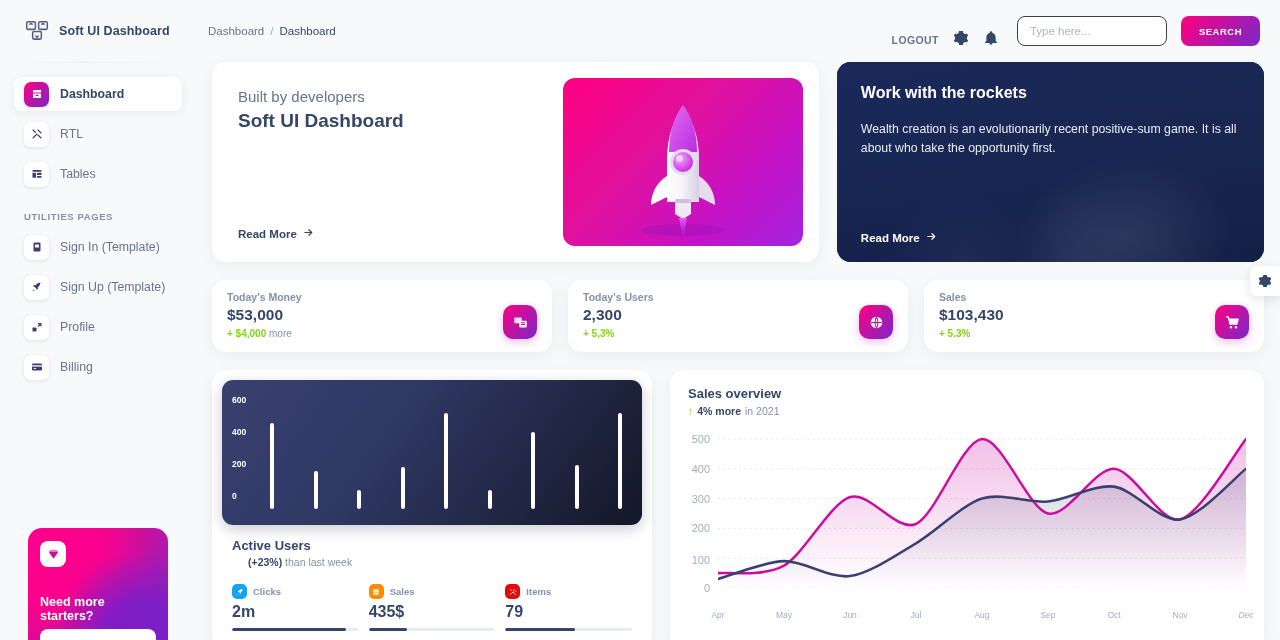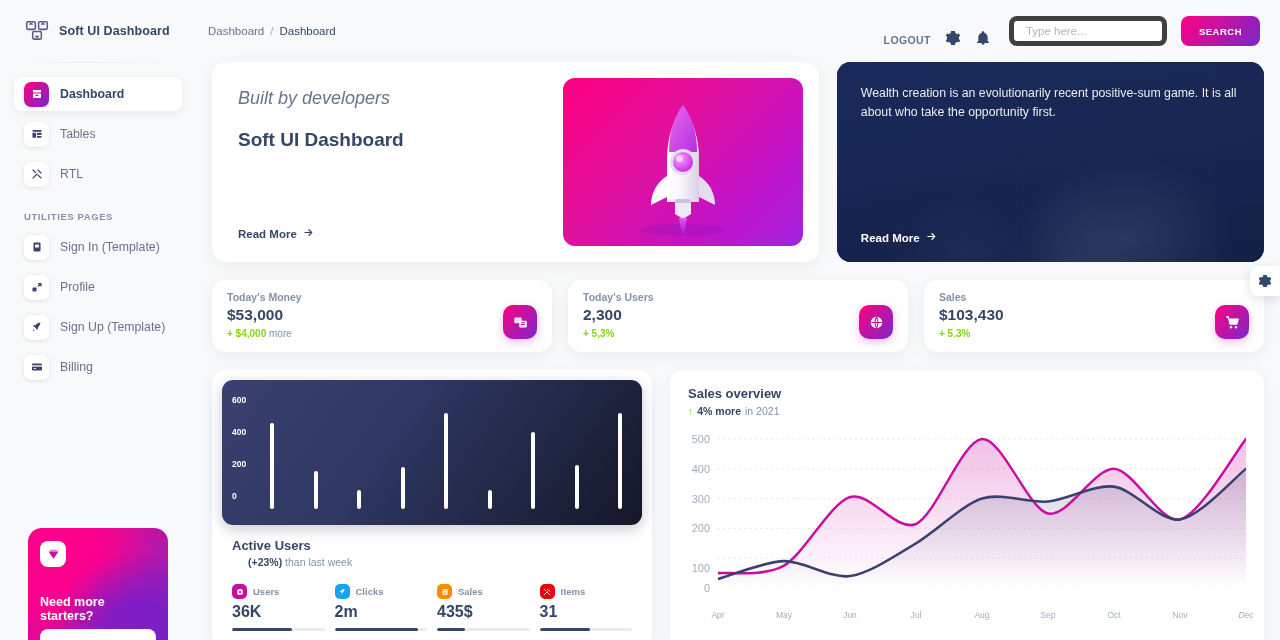--- a/index.html
+++ b/index.html
@@ -84,21 +84,21 @@
   }
   .crumb { font-size: 11.5px; color: #67748e; cursor: pointer; }
   .crumb.sep { margin: 0 6px; color: #a0aec0; cursor: default; }
   .crumb.current { color: #344767; font-weight: 400; }
   .topbar-right { margin-left: auto; display: flex; align-items: flex-end; gap: 14px; }
   .logout { font-size: 10.5px; font-weight: 700; letter-spacing: .4px; color: #67748e; cursor: pointer; }
   .tb-icon { width: 16px; height: 16px; cursor: pointer; display: block; }
   .searchwrap {
     display: flex; align-items: center;
     background: #fff; border-radius: 8px;
-    border: 5px solid #404040;
+    border: 1px solid #404040;
     overflow: hidden; height: 30px; margin-left: 4px;
   }
   .searchwrap input {
     border: none; outline: none; background: transparent;
     width: 148px; padding: 0 12px; height: 100%;
     font-size: 11.5px; font-family: inherit; color: #344767;
   }
   .searchwrap input::placeholder { color: #adb5bd; }
   .search-btn {
     height: 30px; padding: 0 18px; border: none; cursor: pointer;
@@ -110,21 +110,21 @@
   
   #main { position: absolute; left: 196px; top: 62px; width: 1084px; height: 578px; padding: 0 16px; }
 
   .card { background: #fff; border-radius: 14px; box-shadow: 0 4px 16px rgba(20,20,60,.06); }
 
   .row1 { display: flex; gap: 18px; margin-bottom: 18px; }
 
   
   #hero { width: 616px; height: 200px; display: flex; padding: 16px; }
   .hero-left { flex: 1; padding: 10px 10px 6px 10px; display: flex; flex-direction: column; }
-  .hero-kicker { font-size: 18px; color: #67748e; margin-bottom: 20px; font-style: italic; }
+  .hero-kicker { font-size: 15px; color: #67748e; margin-bottom: 5px; }
   .hero-title { font-size: 19px; font-weight: 700; color: #344767; margin-bottom: 9px; }
   .hero-desc { font-size: 12.3px; color: #67748e; line-height: 1.55; max-width: 300px; }
   .readmore { margin-top: auto; font-size: 11.5px; font-weight: 700; color: #344767; cursor: pointer; display: inline-flex; align-items: center; gap: 6px; }
   .hero-img {
     width: 240px; height: 168px; border-radius: 12px; flex: 0 0 240px;
     background: linear-gradient(135deg,#ff0080 0%,#e0119d 40%,#c412c6 72%,#a324e0 100%);
     position: relative; overflow: hidden;
   }
 
   
@@ -242,72 +242,72 @@
             <path d="M4 4h16v5H4z"></path>
             <rect x="4" y="11" width="16" height="9" rx="1.5"></rect>
             <rect x="9" y="13.5" width="6" height="2.4" rx="1" fill="#cb0c9f"></rect>
           </svg>
       </span>
       <span>Dashboard</span>
     </div>
 
     <div class="nav-item">
       <span class="nav-icon">
+        <svg viewBox="0 0 24 24" fill="none" stroke="#3a416f" stroke-width="2.2" stroke-linecap="round">
+            <path d="M4 20l8-8"></path>
+            <path d="M14 4l6 6"></path>
+            <path d="M20 20l-6-6"></path>
+            <path d="M4 4l5 5"></path>
+          </svg>
+      </span>
+      <span>RTL</span>
+    </div>
+
+    <div class="nav-item">
+      <span class="nav-icon">
         <svg viewBox="0 0 24 24" fill="#3a416f">
             <rect x="3" y="4" width="18" height="3.4" rx="1"></rect>
             <rect x="3" y="9.6" width="7" height="10" rx="1"></rect>
             <rect x="12" y="9.6" width="9" height="4.4" rx="1"></rect>
             <rect x="12" y="16" width="9" height="3.6" rx="1"></rect>
           </svg>
       </span>
       <span>Tables</span>
     </div>
 
-    <div class="nav-item">
-      <span class="nav-icon">
-        <svg viewBox="0 0 24 24" fill="none" stroke="#3a416f" stroke-width="2.2" stroke-linecap="round">
-            <path d="M4 20l8-8"></path>
-            <path d="M14 4l6 6"></path>
-            <path d="M20 20l-6-6"></path>
-            <path d="M4 4l5 5"></path>
-          </svg>
-      </span>
-      <span>RTL</span>
-    </div>
-
     <div class="nav-section">UTILITIES PAGES</div>
 
     <div class="nav-item">
       <span class="nav-icon">
         <svg viewBox="0 0 24 24" fill="#3a416f">
             <rect x="5" y="3" width="14" height="18" rx="2"></rect>
             <rect x="8" y="7" width="8" height="6" rx="1" fill="#fff"></rect>
           </svg>
       </span>
       <span>Sign In (Template)</span>
     </div>
 
     <div class="nav-item">
       <span class="nav-icon">
         <svg viewBox="0 0 24 24" fill="#3a416f">
-            <rect x="3" y="13" width="8" height="8" rx="1.5"></rect>
-            <path d="M13 4h8v8l-3-3-3.2 3.2-1.8-1.8L16 7z"></path>
-          </svg>
-      </span>
-      <span>Profile</span>
+            <path d="M19.5 3.2c-4.6.2-8 2-10.4 5.3L6 8l-2 2.4 3.1 1.1 3.3 3.3 1.2 3.1 2.4-2-.5-3.1c3.3-2.4 5.1-5.8 5.3-10.4-.2 0-.3-.2-.3-.2z"></path>
+            <path d="M5 17l-1.6 3.6L7 19z"></path>
+          </svg>
+      </span>
+      <span>Sign Up (Template)</span>
     </div>
 
     <div class="nav-item">
       <span class="nav-icon">
         <svg viewBox="0 0 24 24" fill="#3a416f">
-            <path d="M19.5 3.2c-4.6.2-8 2-10.4 5.3L6 8l-2 2.4 3.1 1.1 3.3 3.3 1.2 3.1 2.4-2-.5-3.1c3.3-2.4 5.1-5.8 5.3-10.4-.2 0-.3-.2-.3-.2z"></path>
-            <path d="M5 17l-1.6 3.6L7 19z"></path>
-          </svg>
-      </span>
-      <span>Sign Up (Template)</span>
+            <rect x="3" y="13" width="8" height="8" rx="1.5"></rect>
+            <path d="M13 4h8v8l-3-3-3.2 3.2-1.8-1.8L16 7z"></path>
+          </svg>
+      </span>
+      <span>Profile</span>
     </div>
 
     <div class="nav-item">
       <span class="nav-icon">
         <svg viewBox="0 0 24 24" fill="#3a416f">
             <rect x="2" y="5" width="20" height="14" rx="2.5"></rect>
             <rect x="2" y="8.6" width="20" height="2.6" fill="#fff"></rect>
             <rect x="5" y="14" width="5" height="1.8" rx=".9" fill="#fff"></rect>
           </svg>
       </span>
@@ -403,20 +403,21 @@
             <path d="M116 140h8l-4 22z" fill="url(#rkFlame)"></path>
           </svg>
         </div>
       </section>
 
       <section id="rockets">
         <div class="rock-photo"></div>
         <div class="rock-lines"></div>
         <div class="rock-veil"></div>
         <div class="rock-inner">
+          <div class="rock-title">Work with the rockets</div>
           <div class="rock-desc">Wealth creation is an evolutionarily recent positive-sum game. It is all about who take the opportunity first.</div>
           <div class="rock-readmore">
             <span>Read More</span>
             <span>
               <svg width="11" height="11" viewBox="0 0 24 24" fill="none" stroke="#fff" stroke-width="2.6" stroke-linecap="round" stroke-linejoin="round">
                   <path d="M4 12h15M13 6l6 6-6 6"></path>
                 </svg>
             </span>
           </div>
         </div>
@@ -496,35 +497,20 @@
 
         <div class="active-head">
           <div class="active-title">Active Users</div>
           <div class="active-sub">
             <b>(+23%)</b>
             <span>than last week</span>
           </div>
         </div>
 
         <div class="metrics" id="metrics">
-            <div class="metric">
-              <div class="metric-head">
-                <span class="metric-icon" style="background:#cb0c9f">
-                  <svg viewBox="0 0 24 24" fill="#fff">
-                    <rect x="4" y="4" width="16" height="16" rx="3"></rect>
-                    <rect x="9" y="9" width="6" height="6" rx="1.4" fill="#cb0c9f"></rect>
-                  </svg>
-                </span>
-                <span class="metric-name">Users</span>
-              </div>
-              <div class="metric-value">36K</div>
-              <div class="metric-track">
-                <div class="metric-fill" style="width:65%"></div>
-              </div>
-            </div>
             <div class="metric">
               <div class="metric-head">
                 <span class="metric-icon" style="background:#17a2f3">
                   <svg viewBox="0 0 24 24" fill="#fff">
                     <path d="M19 3c-4 .4-7 2-9 5l-3 .4-1.6 2 3 1 2.8 2.8 1 3 2-1.6.4-3c3-2 4.6-5 5-9z"></path>
                     <path d="M5.5 17l-1.3 3 3-1.3z"></path>
                   </svg>
                 </span>
                 <span class="metric-name">Clicks</span>
               </div>
@@ -555,40 +541,40 @@
                 <span class="metric-icon" style="background:#ea0606">
                   <svg viewBox="0 0 24 24" fill="none" stroke="#fff" stroke-width="2.6" stroke-linecap="round">
                     <path d="M4 20l9-9"></path>
                     <path d="M14 4l6 6"></path>
                     <path d="M20 20l-7-7"></path>
                     <path d="M4 4l4.5 4.5"></path>
                   </svg>
                 </span>
                 <span class="metric-name">Items</span>
               </div>
-              <div class="metric-value">31</div>
+              <div class="metric-value">79</div>
               <div class="metric-track">
                 <div class="metric-fill" style="width:55%"></div>
               </div>
             </div>
           </div>
       </section>
 
       <section class="card" id="salescard">
         <div class="sales-title">Sales overview</div>
         <div class="sales-sub">
           <span class="up">↑</span>
           <b>4% more</b>
           <span>in 2021</span>
         </div>
 
         <div class="linechart">
           <div id="ylabs">
               <span class="lc-ylab" style="top: 155px;">0</span>
-              <span class="lc-ylab" style="top: 135px;">100</span>
+              <span class="lc-ylab" style="top: 127px;">100</span>
               <span class="lc-ylab" style="top: 95.3846px;">200</span>
               <span class="lc-ylab" style="top: 65.5769px;">300</span>
               <span class="lc-ylab" style="top: 35.7692px;">400</span>
               <span class="lc-ylab" style="top: 5.96154px;">500</span>
             </div>
           <div class="lc-plot">
             <svg id="lcsvg" viewBox="0 0 600 155" preserveAspectRatio="none" width="100%" height="155">
               <defs>
                 <linearGradient id="fillPink" x1="0" y1="0" x2="0" y2="1">
                   <stop offset="0" stop-color="#cb0c9f" stop-opacity=".26"></stop>

